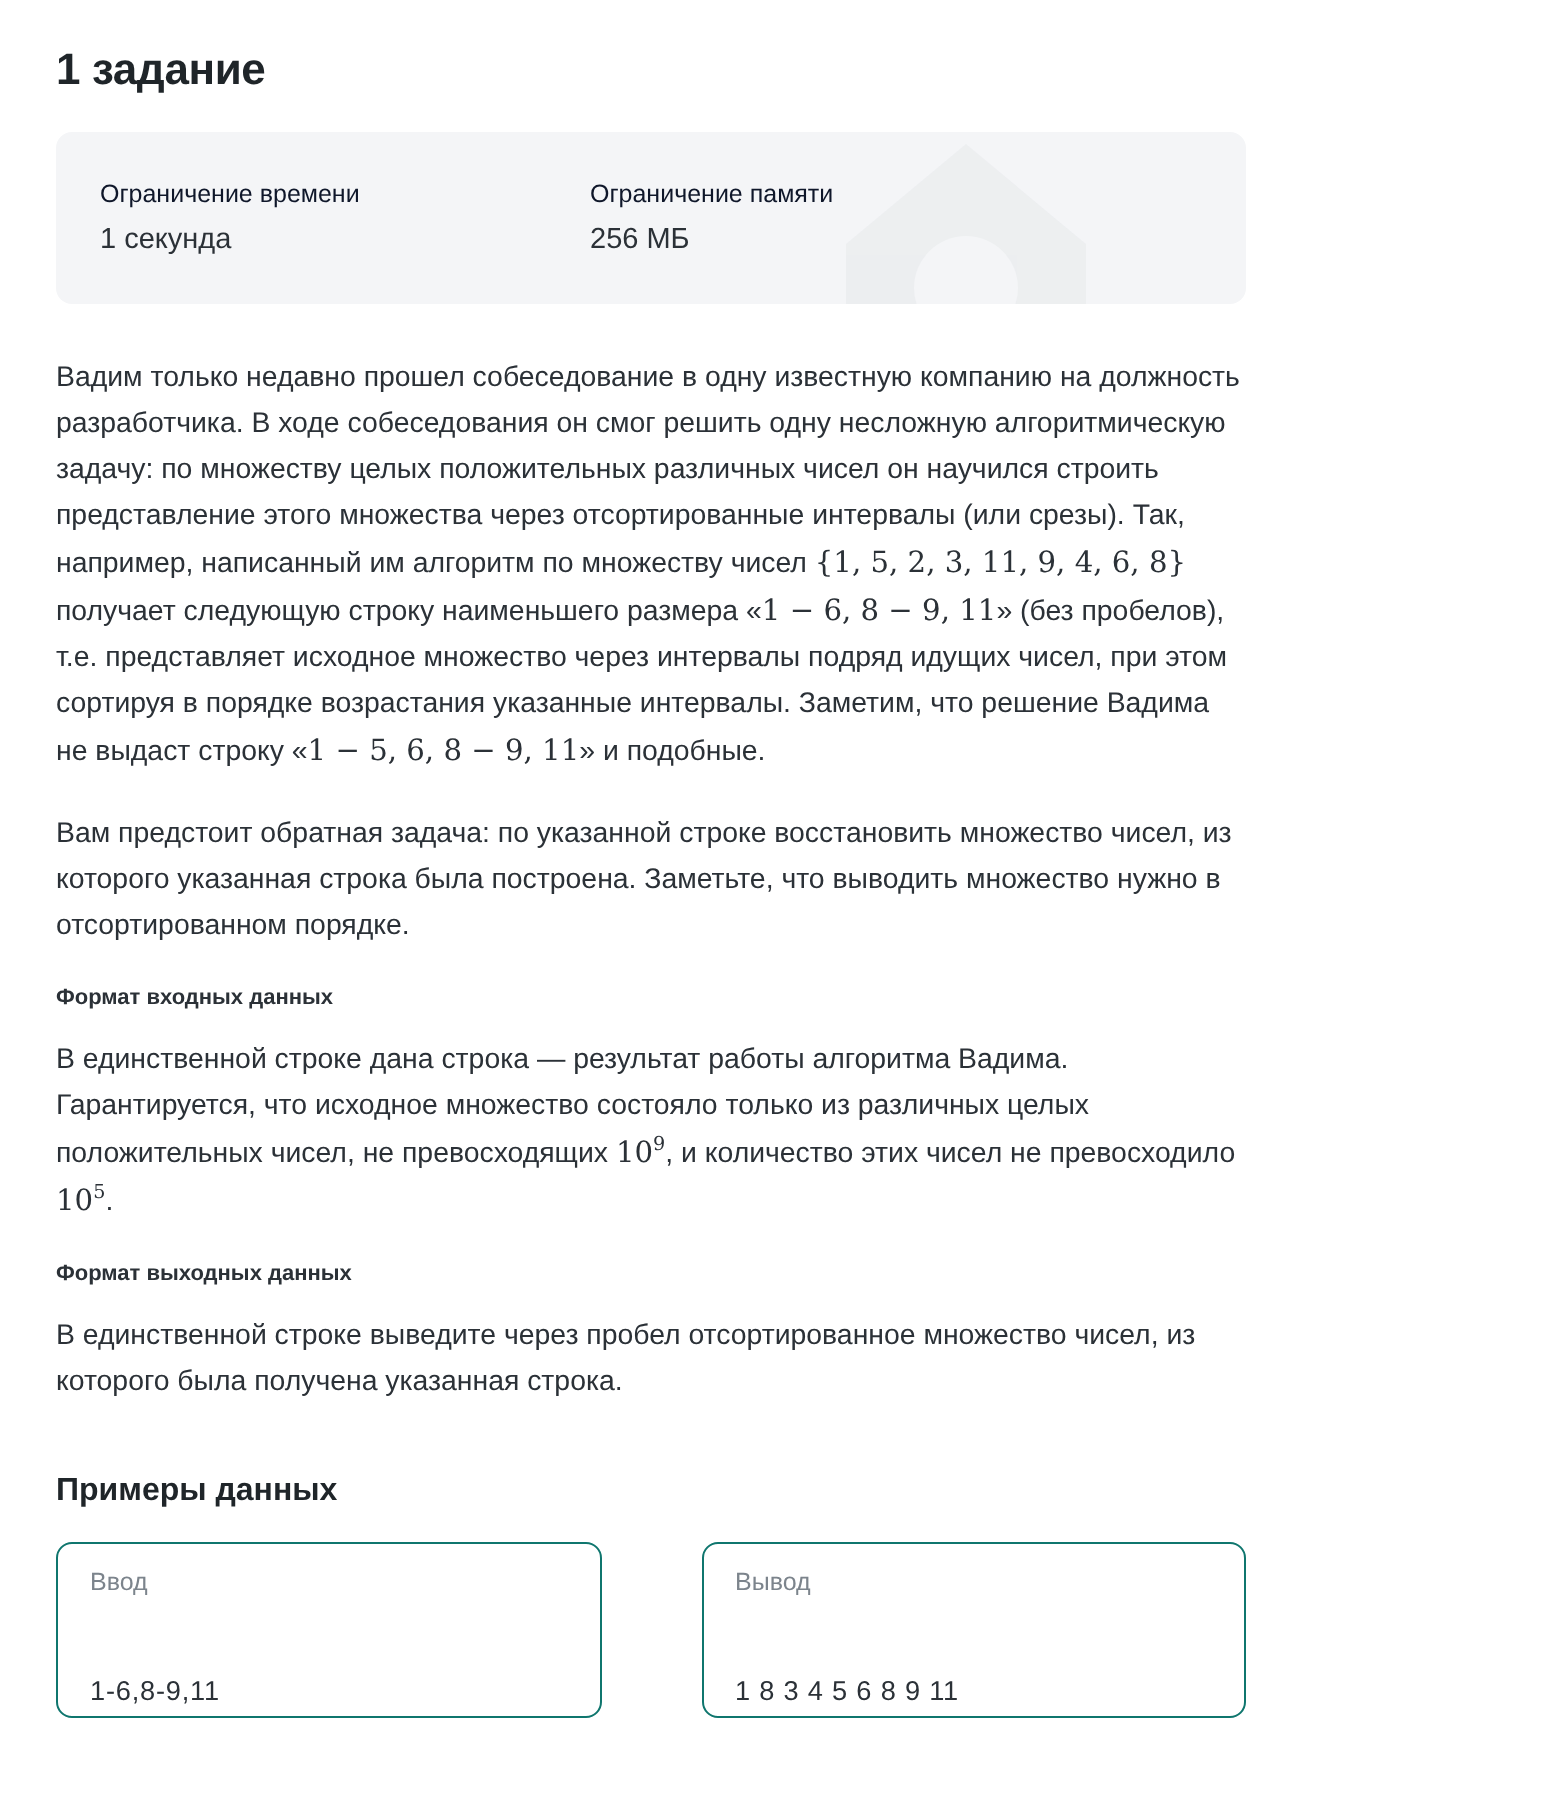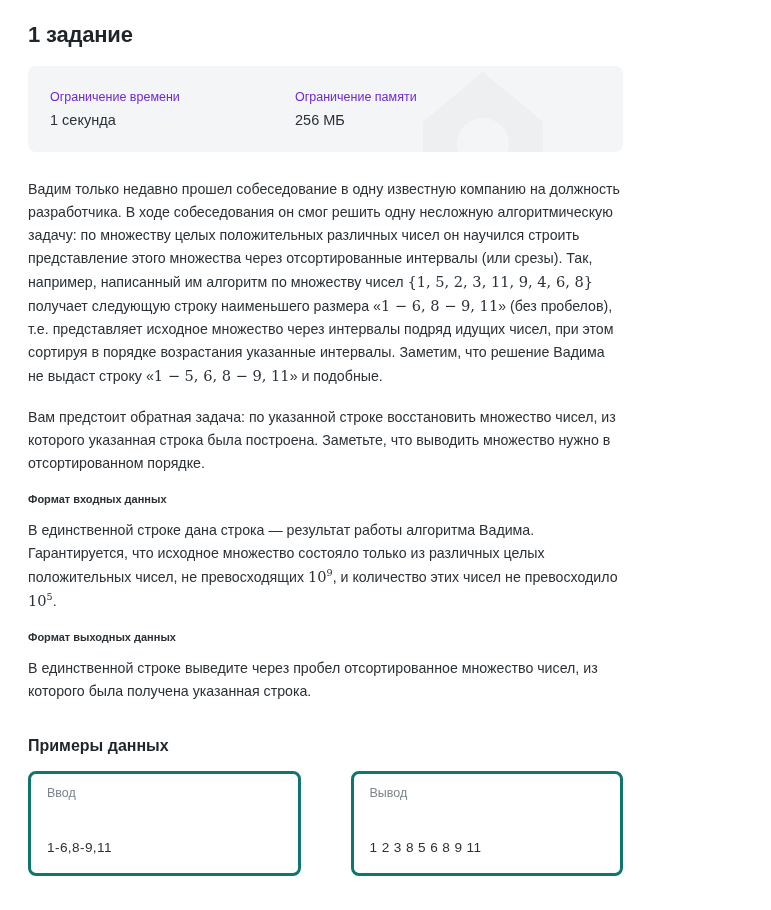--- a/index.html
+++ b/index.html
@@ -39,21 +39,21 @@
     padding: 0 22px;
     box-sizing: border-box;
   }
   .limit-block {
     position: relative;
     z-index: 2;
   }
   .limit-block.first { width: 245px; }
   .limit-label {
     font-size: 12.5px;
-    color: #6d28d9;
+    color: #0f172a;
     margin-bottom: 8px;
   }
   .limit-value {
     font-size: 14.5px;
     color: #2b3137;
   }
   .limits-deco {
     position: absolute;
     right: 78px;
     bottom: -26px;
@@ -91,25 +91,25 @@
     font-weight: bold;
     color: #1f2529;
     margin: 34px 0 16px 0;
   }
   .examples-row {
     display: flex;
     gap: 50px;
   }
   .example-card {
     flex: 1 1 0;
-    border: 3px solid #0f766e;
+    border: 1px solid #0f766e;
     border-radius: 8px;
     min-height: 88px;
     box-sizing: border-box;
-    padding: 12px 16px 18px 16px;
+    padding: 12px 16px 4px 16px;
     background: #fff;
   }
   .example-label {
     font-size: 12.5px;
     color: #7c848c;
     margin-bottom: 10px;
   }
   .example-value {
     font-family: "Liberation Sans", sans-serif;
     font-size: 13.6px;
@@ -155,17 +155,17 @@
 
   <h2 class="examples-title">Примеры данных</h2>
 
   <div class="examples-row">
     <div class="example-card">
       <div class="example-label">Ввод</div>
       <div class="example-value">1-6,8-9,11</div>
     </div>
     <div class="example-card">
       <div class="example-label">Вывод</div>
-      <div class="example-value">1 2 3 8 5 6 8 9 11</div>
+      <div class="example-value">1 8 3 4 5 6 8 9 11</div>
     </div>
   </div>
 
 </div>
 
 </body></html>

